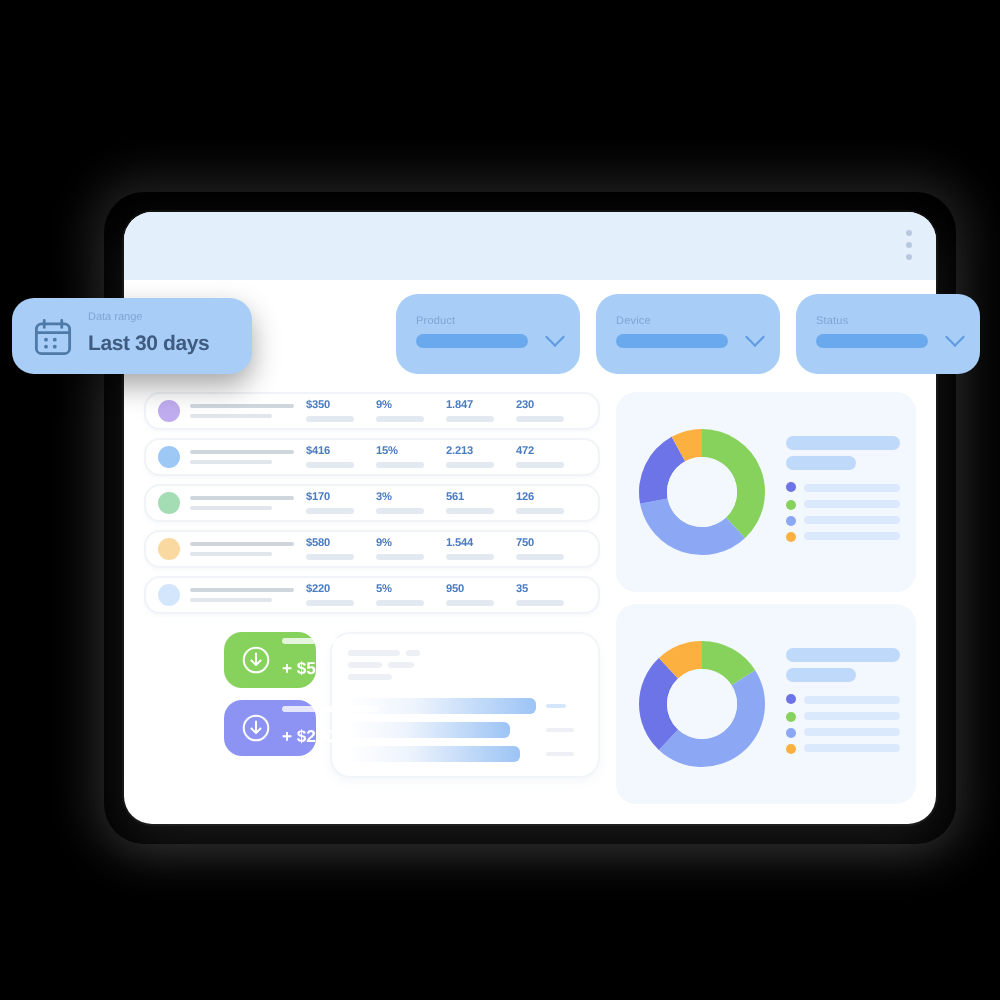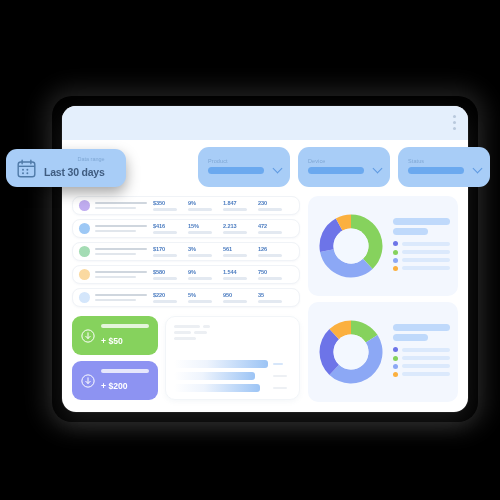--- a/index.html
+++ b/index.html
@@ -78,21 +78,21 @@
     position: absolute; left: 6px; top: 149px;
     width: 120px; height: 38px;
     background: #a8cdf7;
     border-radius: 11px;
     display: flex; align-items: center; gap: 7px;
     padding: 0 10px;
     z-index: 8;
     box-shadow: 0 6px 14px rgba(0,0,0,0.35);
   }
   .cal { width: 21px; height: 21px; flex: 0 0 21px; }
-  .dr-text { line-height: 1.1; text-align: right; }
+  .dr-text { line-height: 1.1; }
   .dr-label { font-size: 5.5px; color: #7fa7d4; display: block; }
   .dr-value { font-size: 10.5px; color: #3f5c80; font-weight: bold; letter-spacing: -.2px; }
 
   
   .body {
     position: absolute; left: 0; top: 34px; right: 0; bottom: 0;
     padding: 56px 10px 10px 10px;
     display: flex; gap: 8px;
   }
   .col-left { width: 228px; display: flex; flex-direction: column; gap: 5px; }
@@ -118,24 +118,25 @@
   .cell .v {
     font-size: 5.6px; color: #4b7cc0; font-weight: bold; letter-spacing: -.1px;
     display: block; margin-bottom: 2px;
   }
   .cell .u { height: 2.2px; border-radius: 2px; background: #e3e9f1; width: 24px; }
 
   
   .money-wrap { display: flex; gap: 7px; margin-top: 4px; }
   .money-col { display: flex; flex-direction: column; gap: 6px; width: 86px; }
   .money {
-    border-radius: 9px; height: 39px;
+    border-radius: 9px; height: 28px;
     display: flex; align-items: center; gap: 5px;
     padding: 0 8px;
     position: relative;
+    margin-left: 40px;
   }
   .money.green { background: #86d25d; }
   .money.purple { background: #8d93f2; }
   .dl { width: 16px; height: 16px; flex: 0 0 16px; }
   .money-txt { line-height: 1; }
   .money-bar { width: 48px; height: 3.4px; border-radius: 3px; background: rgba(255,255,255,.78); margin-bottom: 3px; }
   .money-val { font-size: 8.6px; color: #ffffff; font-weight: bold; }
 
   
   .bars-card {

